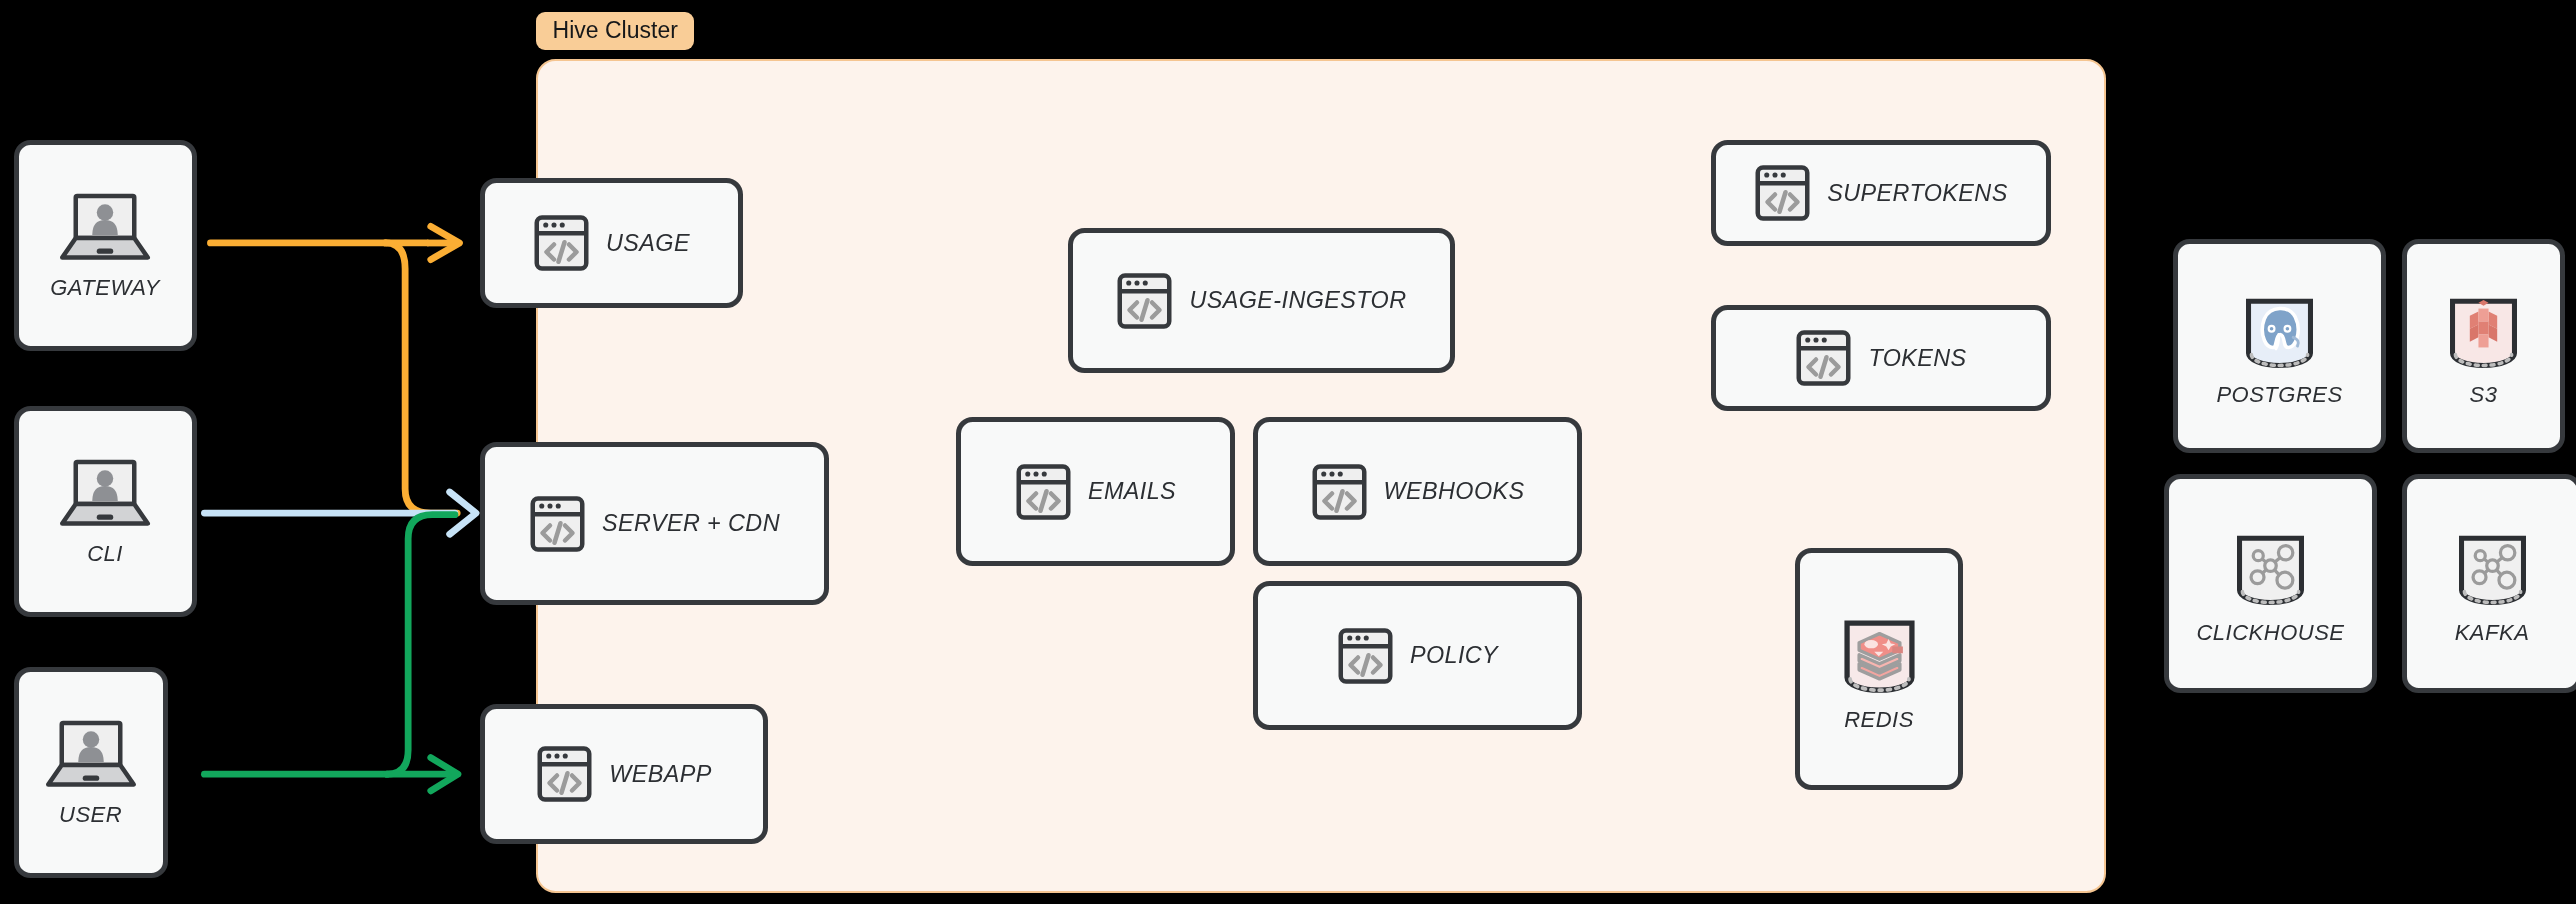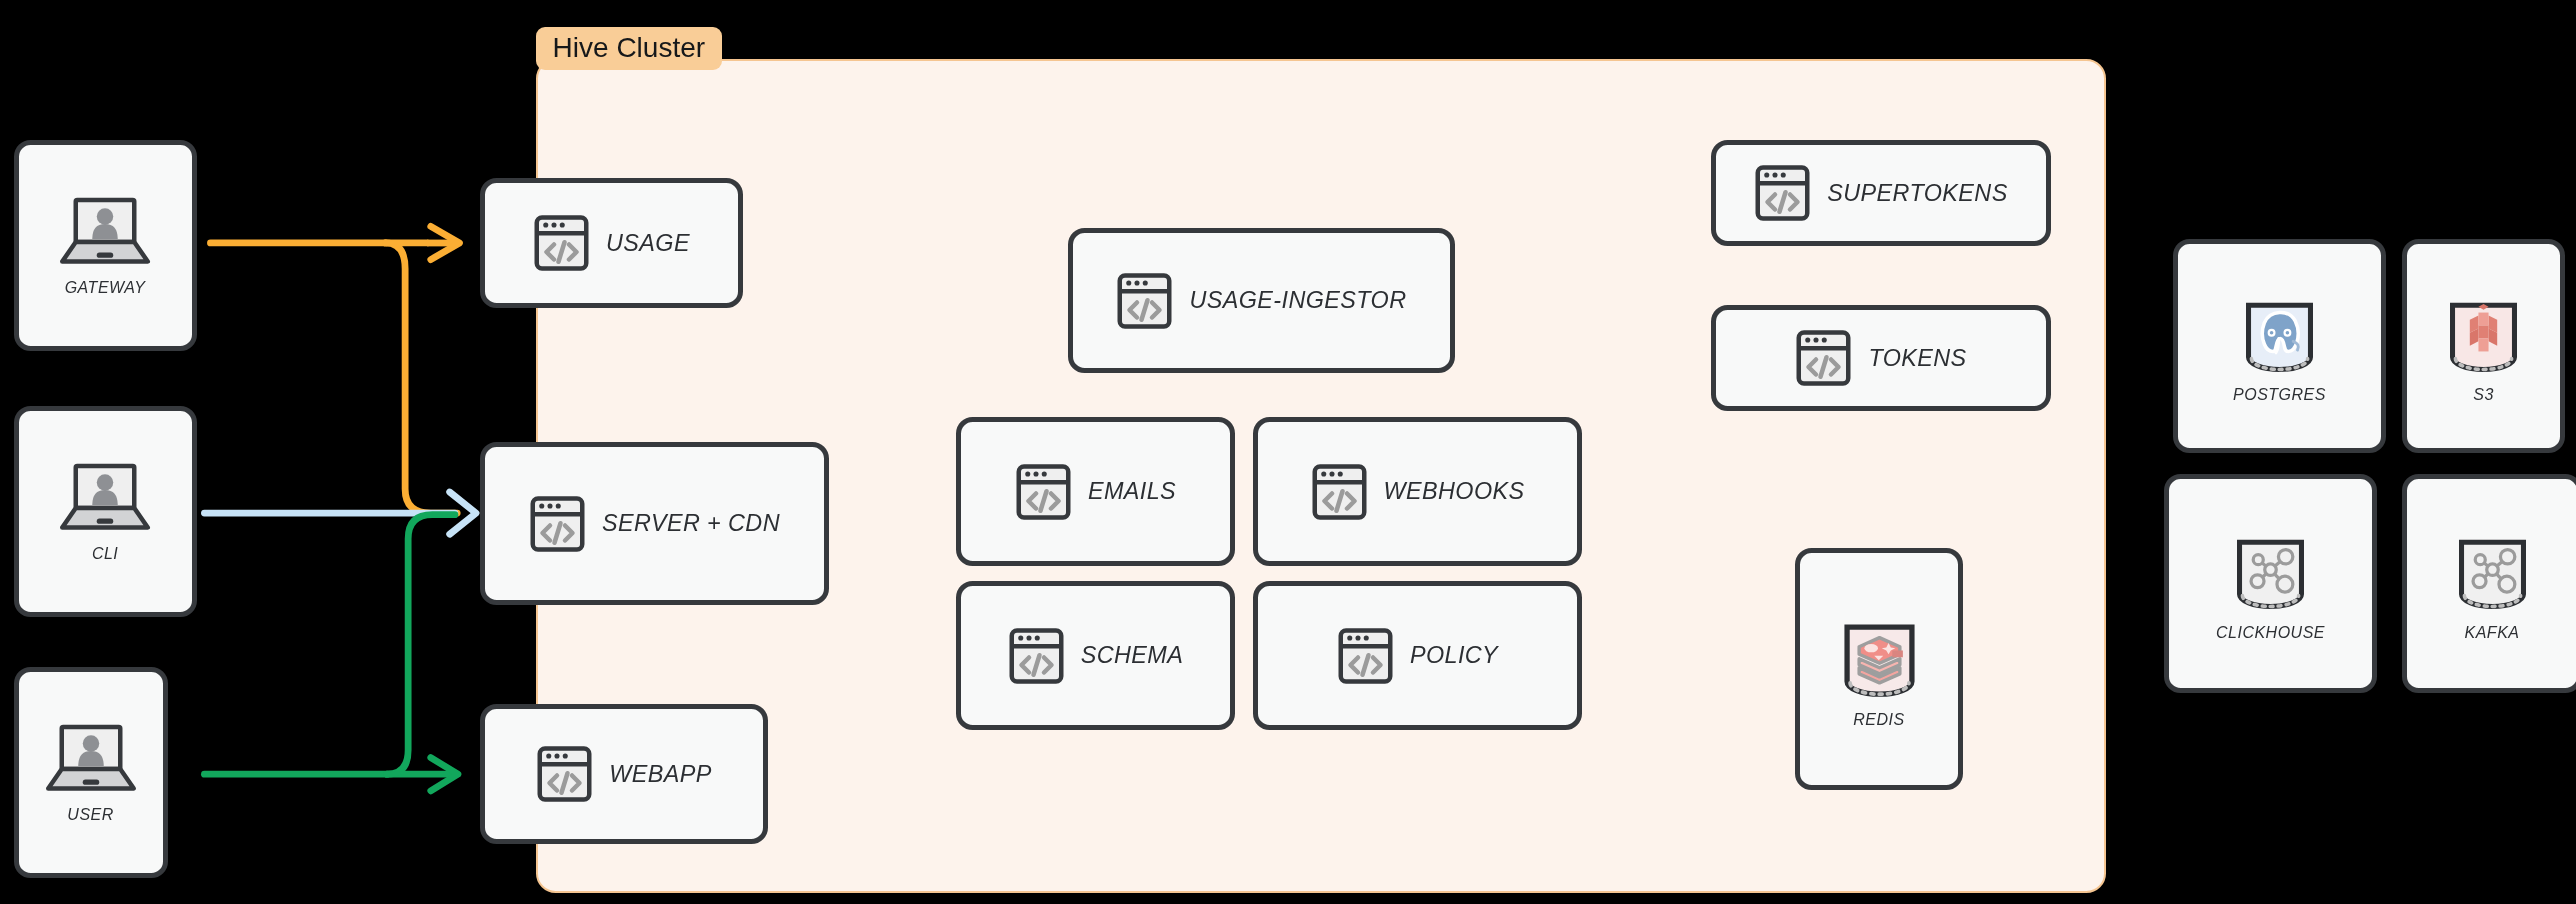--- a/index.html
+++ b/index.html
@@ -25,21 +25,21 @@
     border: 5.3px solid #36393D;
     border-radius: 16.6px;
     display: flex;
     flex-direction: column;
     align-items: center;
     justify-content: center;
     gap: 10.6px;
   }
   .node-label {
     font-style: italic;
-    font-size: 16px;
+    font-size: 22px;
     letter-spacing: 0.5px;
     color: #2C2F33;
     white-space: nowrap;
   }
 
   
   .svc {
     position: absolute;
     background: #F8F9F9;
     border: 5.3px solid #36393D;
@@ -67,25 +67,25 @@
     width: 1570px;
     height: 834px;
     background: #FDF3EC;
     border: 2.3px solid #F3B濃;
     border: 2.3px solid #F5C591;
     border-radius: 19.6px;
   }
   #cluster-badge {
     position: absolute;
     left: 536px;
-    top: 27px;
+    top: 12px;
     background: #F9CD97;
     border-radius: 9px;
     padding: 6.8px 16.6px 8.3px 16.6px;
-    font-size: 28px;
+    font-size: 23px;
     color: #16181A;
     white-space: nowrap;
     line-height: 1;
   }
 
   
   #edges, .iconsvg { display: block; }
   #edges {
     position: absolute;
     left: 0; top: 0;
@@ -232,33 +232,20 @@
       <circle cx="17" cy="16" r="3.4" fill="#36393D"></circle>
       <circle cx="28" cy="16" r="3.4" fill="#36393D"></circle>
       <circle cx="39" cy="16" r="3.4" fill="#36393D"></circle>
       <polyline points="28,42 18,52 28,62" fill="none" stroke="#9B9B9B" stroke-width="6" stroke-linecap="round" stroke-linejoin="round"></polyline>
       <polyline points="48,42 58,52 48,62" fill="none" stroke="#9B9B9B" stroke-width="6" stroke-linecap="round" stroke-linejoin="round"></polyline>
       <line x1="42" y1="39" x2="34" y2="65" stroke="#9B9B9B" stroke-width="6" stroke-linecap="round"></line>
     </svg>
     <span class="svc-label">WEBHOOKS</span>
   </div>
 
-  <div class="svc" style="left:956px; top:581px; width:279px; height:149px;">
-    <svg class="iconsvg" width="57" height="60" viewBox="0 0 76 80">
-      <rect x="5" y="6" width="66" height="68" rx="7" fill="#EFEFEF" stroke="#36393D" stroke-width="6"></rect>
-      <line x1="5" y1="27" x2="71" y2="27" stroke="#36393D" stroke-width="6"></line>
-      <circle cx="17" cy="16" r="3.4" fill="#36393D"></circle>
-      <circle cx="28" cy="16" r="3.4" fill="#36393D"></circle>
-      <circle cx="39" cy="16" r="3.4" fill="#36393D"></circle>
-      <polyline points="28,42 18,52 28,62" fill="none" stroke="#9B9B9B" stroke-width="6" stroke-linecap="round" stroke-linejoin="round"></polyline>
-      <polyline points="48,42 58,52 48,62" fill="none" stroke="#9B9B9B" stroke-width="6" stroke-linecap="round" stroke-linejoin="round"></polyline>
-      <line x1="42" y1="39" x2="34" y2="65" stroke="#9B9B9B" stroke-width="6" stroke-linecap="round"></line>
-    </svg>
-    <span class="svc-label">SCHEMA</span>
-  </div>
 
   <div class="svc" style="left:1253px; top:581px; width:329px; height:149px;">
     <svg class="iconsvg" width="57" height="60" viewBox="0 0 76 80">
       <rect x="5" y="6" width="66" height="68" rx="7" fill="#EFEFEF" stroke="#36393D" stroke-width="6"></rect>
       <line x1="5" y1="27" x2="71" y2="27" stroke="#36393D" stroke-width="6"></line>
       <circle cx="17" cy="16" r="3.4" fill="#36393D"></circle>
       <circle cx="28" cy="16" r="3.4" fill="#36393D"></circle>
       <circle cx="39" cy="16" r="3.4" fill="#36393D"></circle>
       <polyline points="28,42 18,52 28,62" fill="none" stroke="#9B9B9B" stroke-width="6" stroke-linecap="round" stroke-linejoin="round"></polyline>
       <polyline points="48,42 58,52 48,62" fill="none" stroke="#9B9B9B" stroke-width="6" stroke-linecap="round" stroke-linejoin="round"></polyline>

